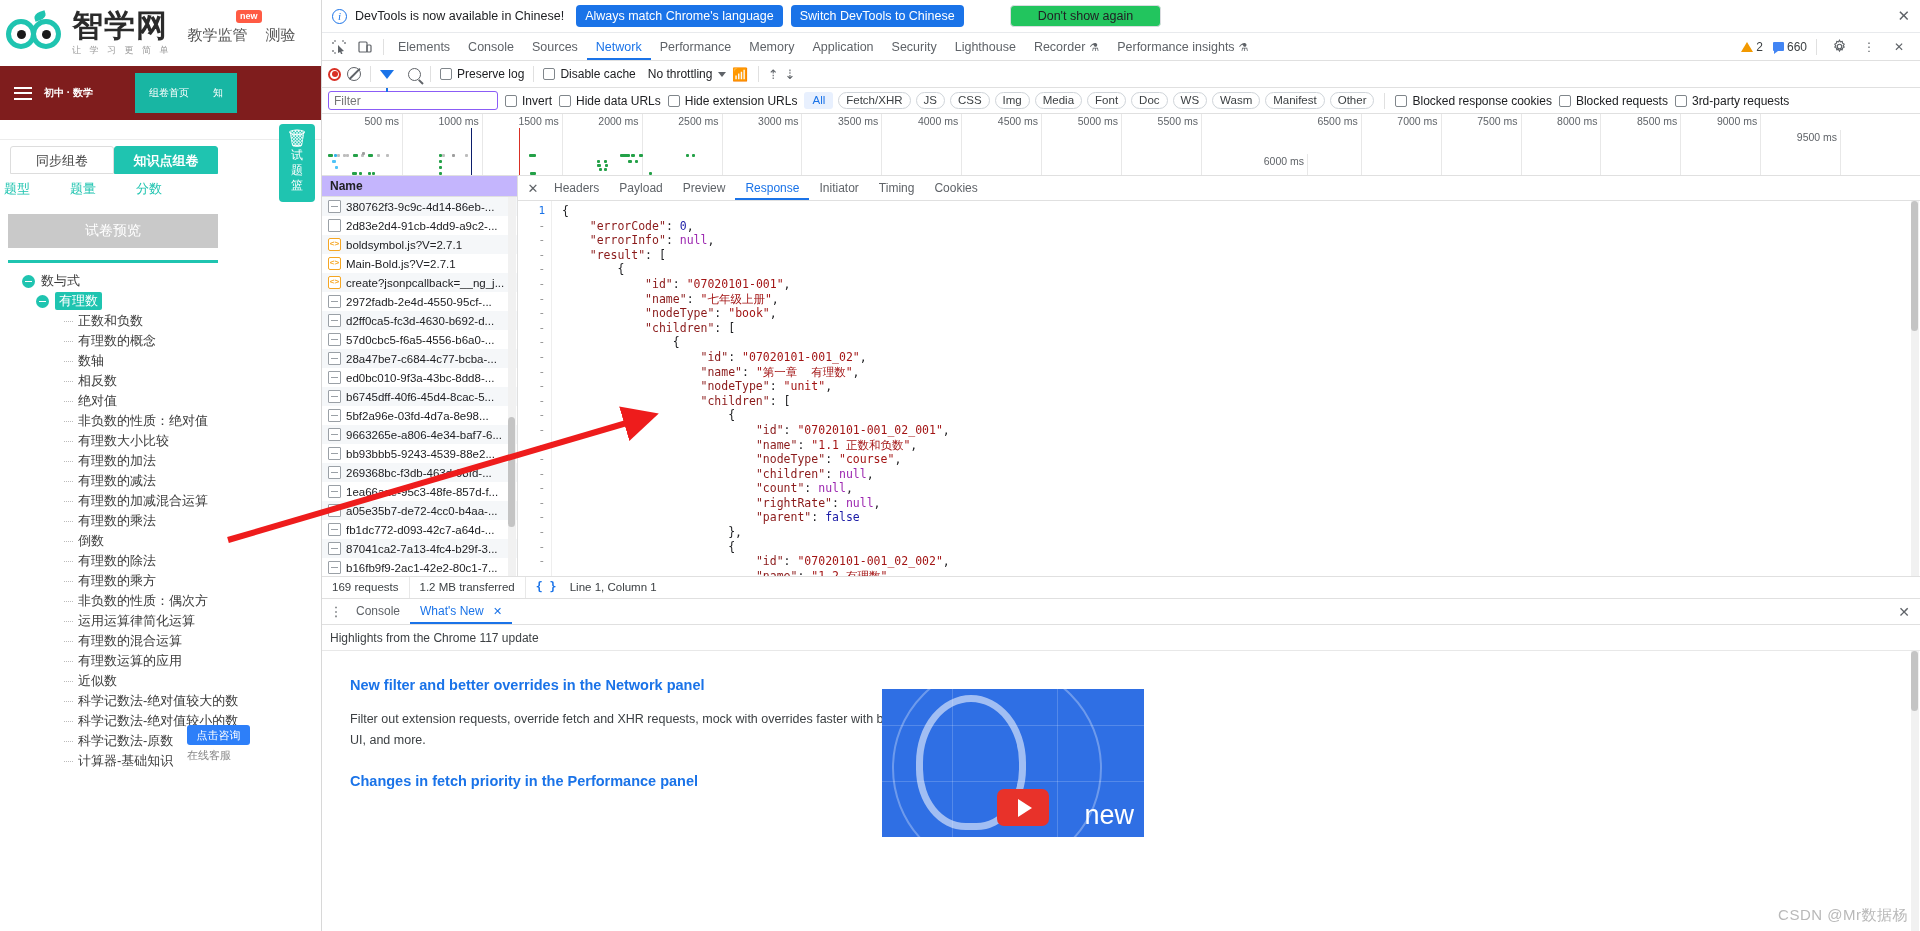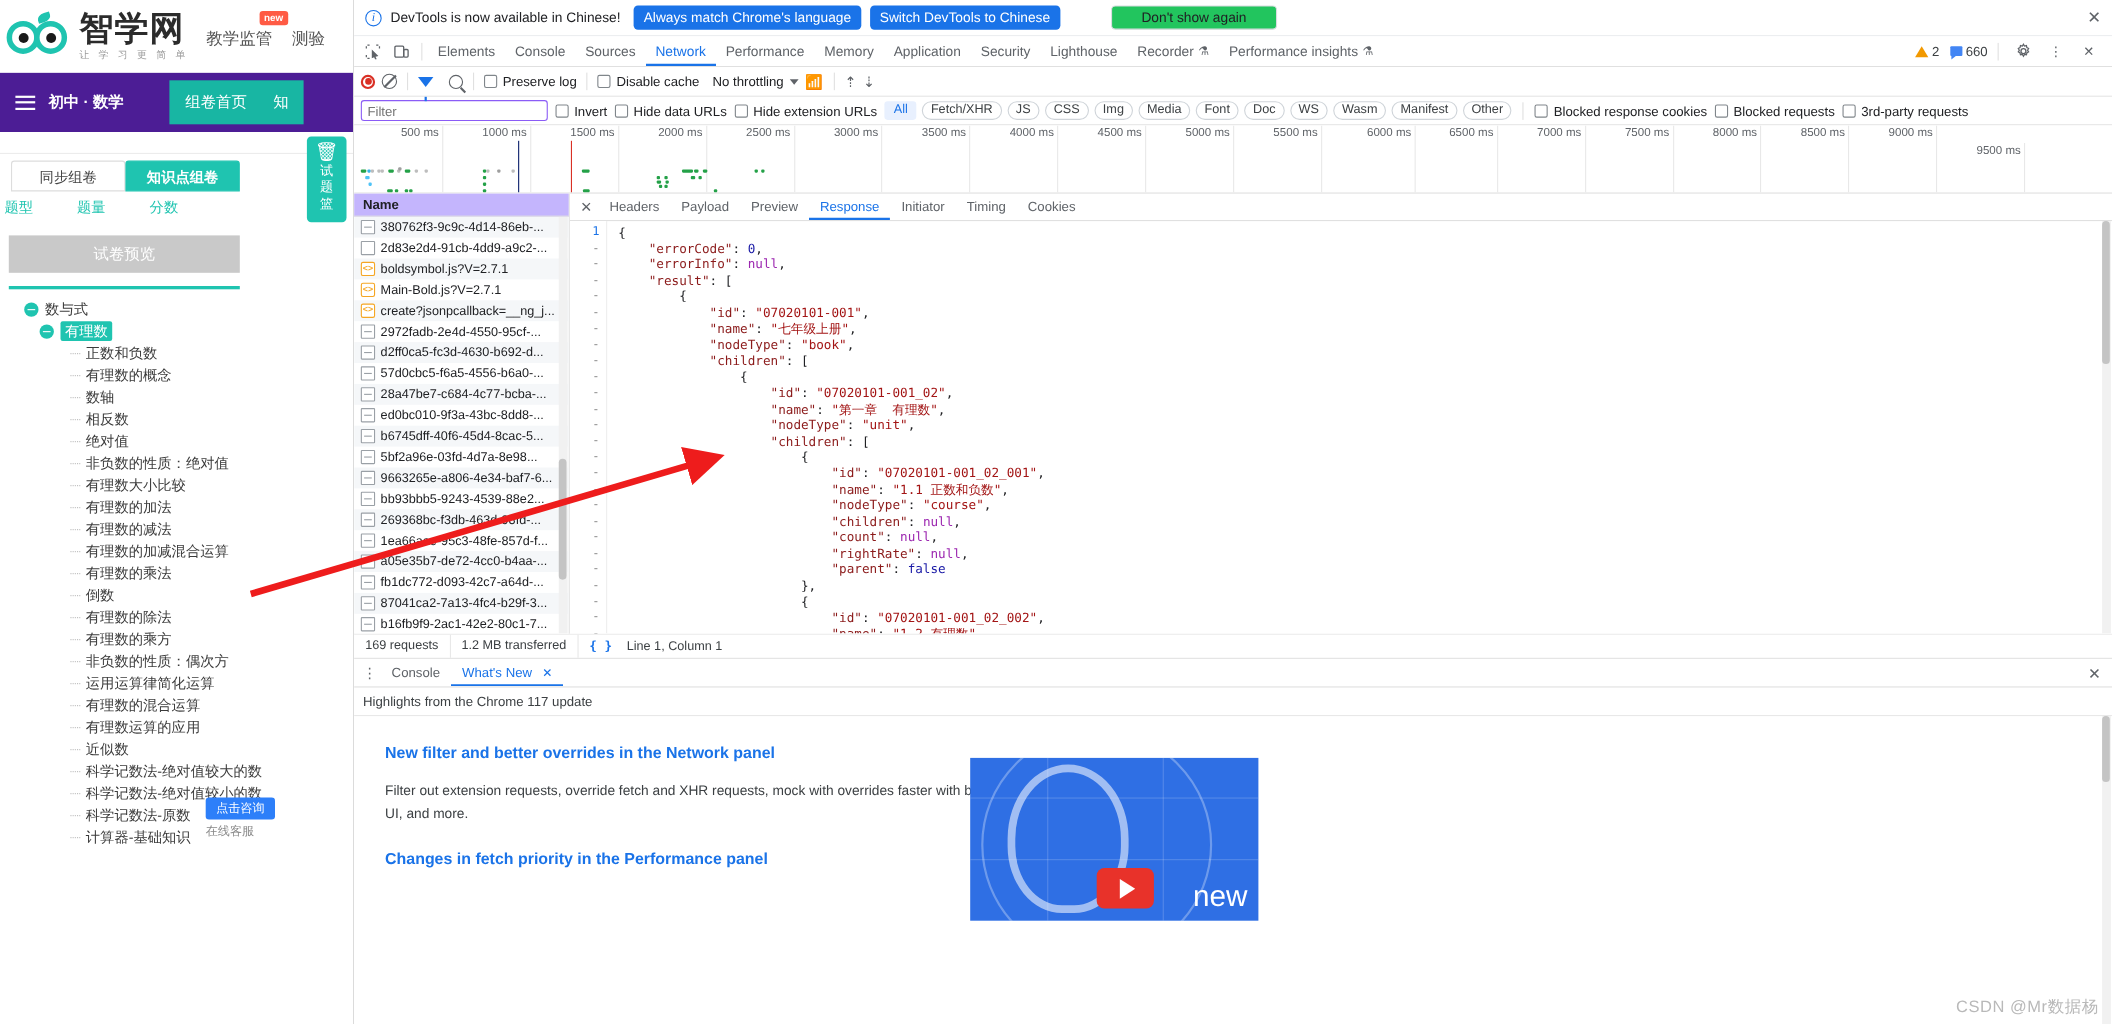--- a/index.html
+++ b/index.html
@@ -57,22 +57,22 @@
     margin-left: 16px; display: flex; align-items: flex-start; gap: 18px;
     font-size: 15px; color: #555; position: relative; top: 2px;
   }
   .hdr-nav .item { position: relative; white-space: nowrap; }
   .badge-new {
     position: absolute; right: -14px; top: -16px;
     background: #ff5b44; color: #fff; font-size: 9px;
     padding: 1px 4px 2px; border-radius: 3px; font-weight: bold;
   }
   .teal-bar {
-    height: 54px; background: #4c1d95; display: flex; align-items: center;
-    color: #fff; font-size: 14px;
+    height: 54px; background: #7f1d1d; display: flex; align-items: center;
+    color: #fff; font-size: 10px;
   }
   .teal-bar .hamb {
     width: 18px; height: 13px; margin: 0 12px 0 14px;
     display: flex; flex-direction: column; justify-content: space-between; flex: none;
   }
   .teal-bar .hamb i { display: block; height: 2px; background: #fff; }
   .teal-bar .subject { font-weight: bold; white-space: nowrap; }
   .teal-bar .bar-links {
     margin-left: 42px; display: flex; gap: 24px; white-space: nowrap;
     background: #18b6a3; height: 40px; align-items: center; padding: 0 14px;
@@ -682,21 +682,21 @@
         </div>
         <div class="ov-tick" style="left: 719.1px;">
           <span>4500 ms</span>
         </div>
         <div class="ov-tick" style="left: 799px;">
           <span>5000 ms</span>
         </div>
         <div class="ov-tick" style="left: 878.9px;">
           <span>5500 ms</span>
         </div>
-        <div class="ov-tick" style="left: 964px;">
+        <div class="ov-tick" style="left: 985px; margin-top: 40px;">
           <span>6000 ms</span>
         </div>
         <div class="ov-tick" style="left: 1038.7px;">
           <span>6500 ms</span>
         </div>
         <div class="ov-tick" style="left: 1118.6px;">
           <span>7000 ms</span>
         </div>
         <div class="ov-tick" style="left: 1198.5px; text-decoration: underline;">
           <span>7500 ms</span>

